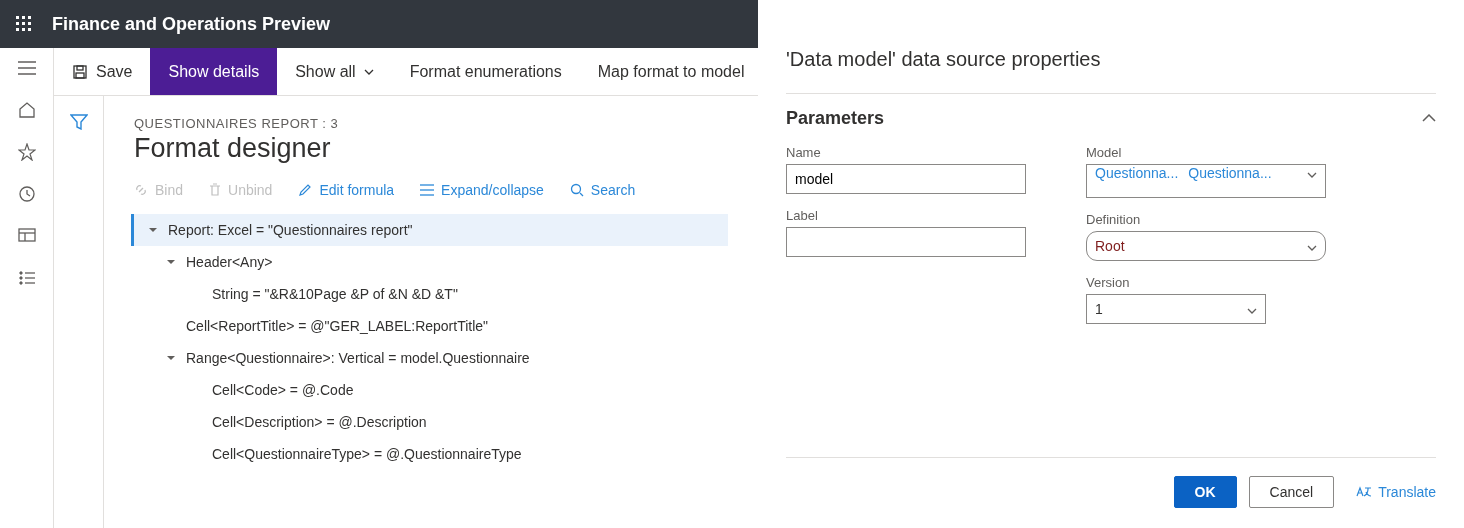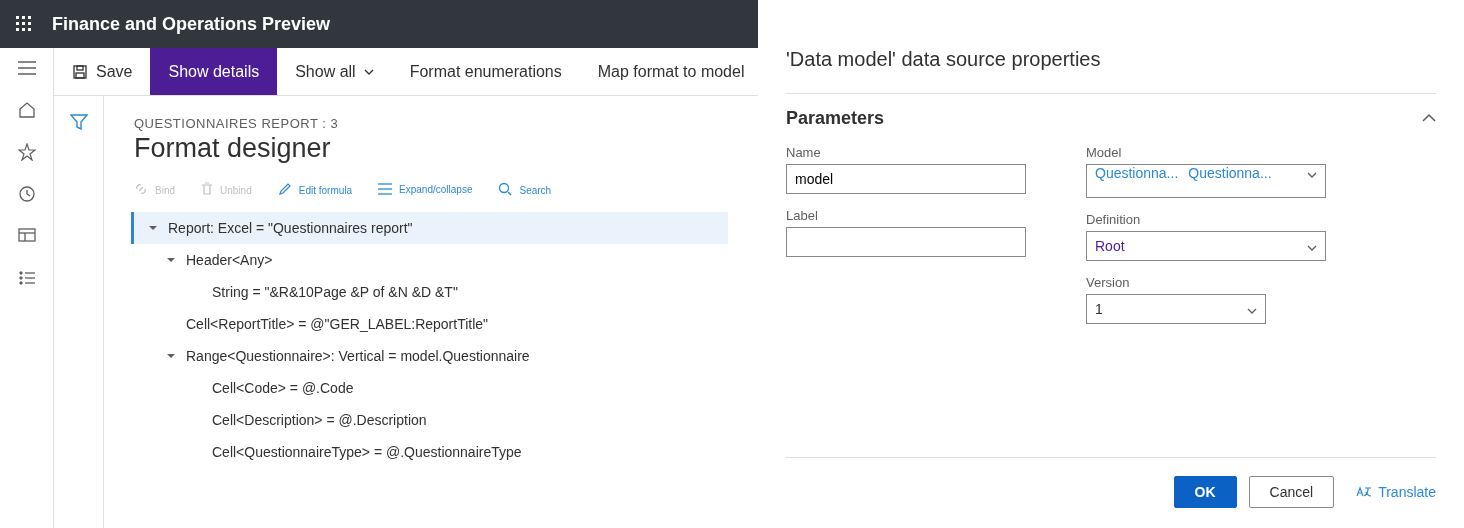--- a/index.html
+++ b/index.html
@@ -19,41 +19,41 @@
   .cmdbar { position:absolute; left:54px; right:0; top:48px; height:48px; border-bottom:1px solid #e1dfdd; display:flex; align-items:stretch; background:#fff; }
   .cmdbar .item { display:flex; align-items:center; padding:0 18px; color:#323130; cursor:pointer; gap:8px; font-size:16px; }
   .cmdbar .item.active { background:#4c1d95; color:#fff; }
   .cmdbar .item svg { stroke:currentColor; fill:none; }
   .filterstrip { position:absolute; left:54px; top:96px; width:50px; bottom:0; border-right:1px solid #e1dfdd; display:flex; justify-content:center; padding-top:18px; }
   .filterstrip svg { stroke:#2b88d8; fill:none; }
   .main { position:absolute; left:104px; top:96px; right:706px; bottom:0; padding:20px 30px 0 30px; overflow:hidden; }
   .crumb { font-size:13px; color:#605e5c; letter-spacing:.5px; }
   .pagetitle { font-size:27px; font-weight:300; color:#323130; margin-top:2px; }
   .toolbar2 { display:flex; gap:26px; margin-top:18px; align-items:center; }
-  .toolbar2 .t { display:flex; align-items:flex-end; gap:7px; color:#2b88d8; cursor:pointer; font-size:10px; }
+  .toolbar2 .t { display:flex; align-items:center; gap:7px; color:#2b88d8; cursor:pointer; font-size:14px; }
   .toolbar2 .t.dis { color:#bfbfbf; cursor:default; }
   .toolbar2 .t svg { stroke:currentColor; fill:none; }
   .tree { margin-top:16px; }
   .node { display:flex; align-items:center; height:32px; font-size:14px; color:#323130; }
   .node .caret { width:14px; height:14px; margin-right:8px; display:flex; align-items:center; justify-content:center; }
   .node .caret svg { fill:#605e5c; }
   .node.sel { background:#eaf2fb; border-left:3px solid #2b88d8; margin-left:-3px; }
   .indent0 { padding-left:12px; }
   .indent1 { padding-left:30px; }
   .indent2 { padding-left:56px; }
   .panel { position:absolute; right:0; top:0; width:706px; bottom:0; background:#fff; padding:48px 28px 0 28px; }
   .panel h1 { font-size:20px; font-weight:400; margin:0 0 22px 0; }
   .panel .section { border-top:1px solid #e1dfdd; padding-top:14px; display:flex; justify-content:space-between; align-items:center; }
   .panel .section h2 { font-size:18px; font-weight:600; margin:0; }
   .formgrid { display:flex; gap:60px; margin-top:16px; }
   .col { display:flex; flex-direction:column; gap:14px; }
   .field label { font-size:13px; color:#605e5c; display:block; margin-bottom:4px; }
   .field input, .field .select { width:240px; height:30px; border:1px solid #8a8886; padding:0 8px; font-size:14px; font-family:inherit; background:#fff; }
   .field .select { display:flex; align-items:center; justify-content:space-between; }
-  .field .select.link { color:#4c1d95; }
+  .field .select.link { color:#7f1d1d;border-radius:11px; }
   .field .select .chev { color:#605e5c; }
   .field .select.v2 { width:180px; }
   .field .modelbox { width:240px; height:30px; border:1px solid #8a8886; display:flex; align-items:flex-end; padding:16px 8px; gap:10px; color:#2b88d8; }
   .field .modelbox .chev { margin-left:auto; color:#605e5c; }
   .panelfooter { position:absolute; bottom:20px; right:28px; left:28px; display:flex; align-items:center; justify-content:flex-end; gap:12px; border-top:1px solid #e1dfdd; padding-top:18px; }
   .btn { height:32px; padding:0 20px; border:1px solid #8a8886; background:#fff; cursor:pointer; font-size:14px; display:flex; align-items:center; border-radius:2px; }
   .btn.primary { background:#0b62c4; color:#fff; border-color:#0b62c4; font-weight:600; }
   .translate { color:#2b88d8; display:flex; align-items:center; gap:6px; cursor:pointer; margin-left:10px; }
 </style>
 </head>

